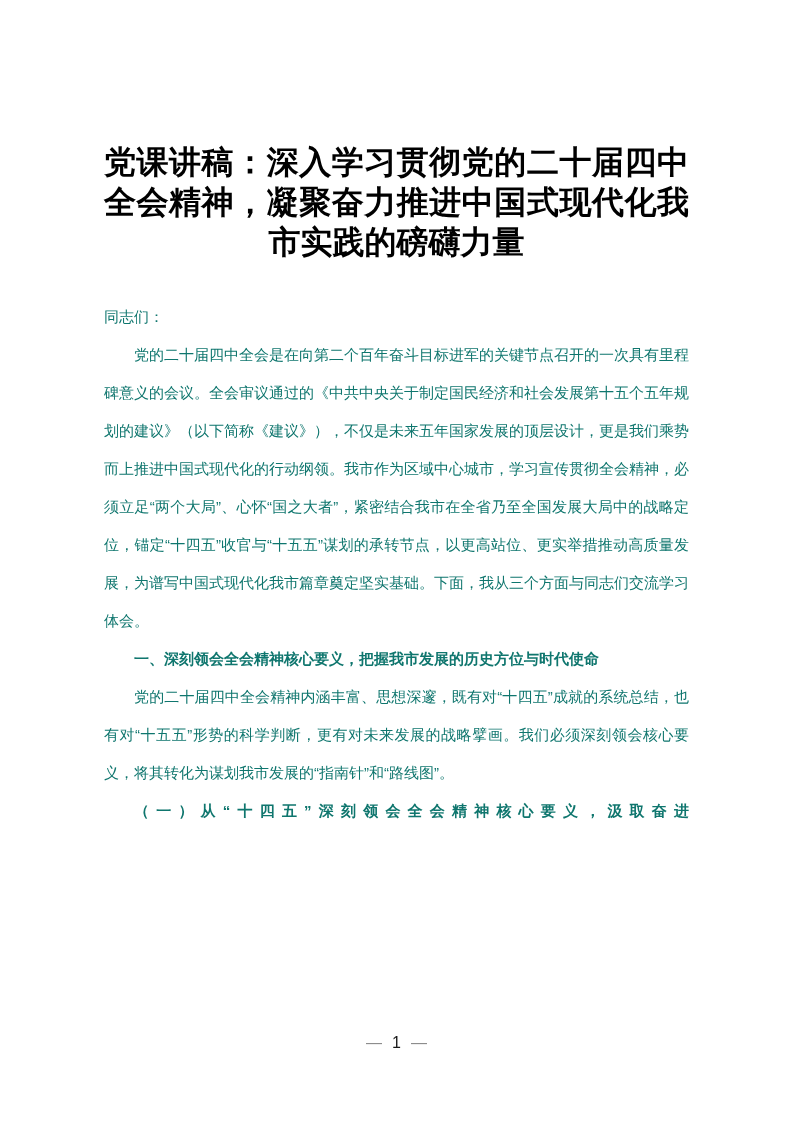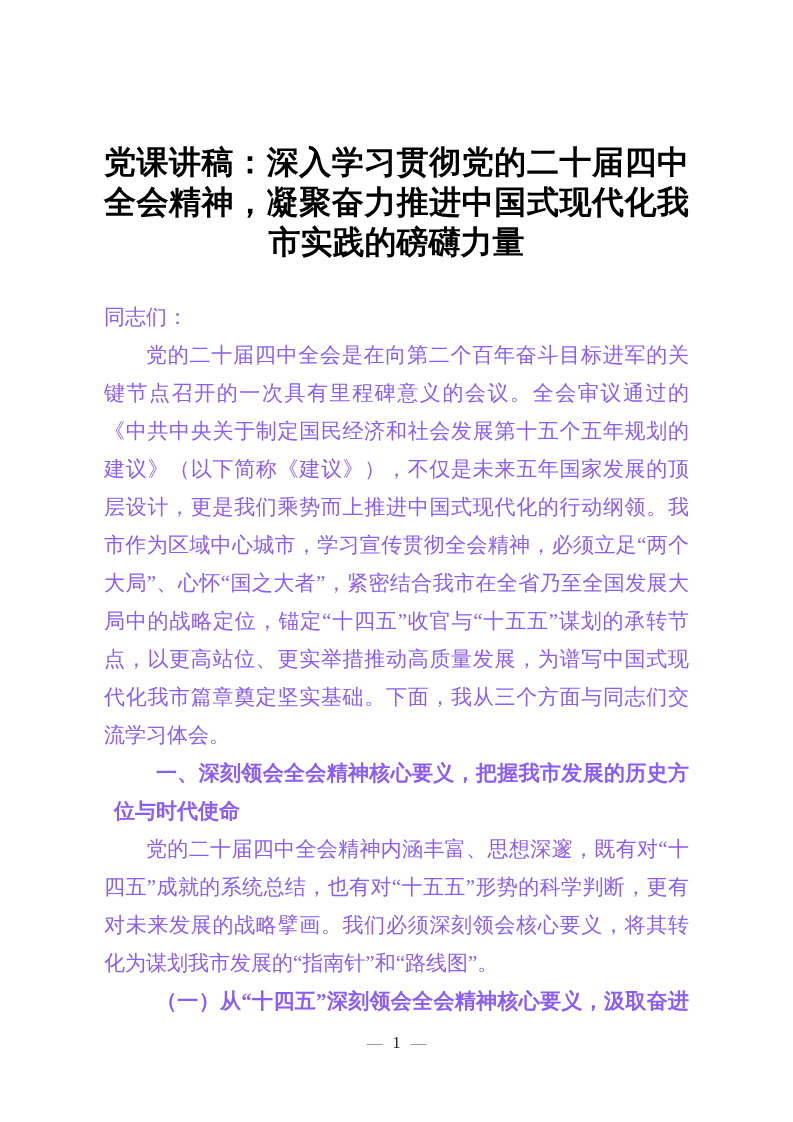--- a/index.html
+++ b/index.html
@@ -4,44 +4,44 @@
 <style>
   * { margin: 0; padding: 0; box-sizing: border-box; }
   html, body { background: #ffffff; }
   .page {
     position: relative;
     width: 793px;
     height: 1122px;
     margin: 0 auto;
     background: #ffffff;
     color: #000000;
-    font-family: Liberation Serif, serif;
+    font-family: Liberation Sans, sans-serif;
     padding: 142px 104px 0 104px;
     overflow: hidden;
   }
   .doc-title {
     font-size: 32px;
     font-weight: bold;
     line-height: 40px;
     color: #000000;
     text-align: justify;
     text-align-last: center;
     letter-spacing: 0;
   }
   .doc-body {
     margin-top: 36px;
   }
   .para {
-    font-size: 21px;
+    font-size: 15px;
     line-height: 38px;
     text-align: justify;
-    color: #8b5cf6;
+    color: #0f766e;
   }
   .para.indent { text-indent: 2em; }
-  .para.heading { font-weight: bold; margin-left: 10px; }
+  .para.heading { font-weight: bold; }
   .para.cutoff { text-align-last: justify; }
   .page-footer {
     position: absolute;
     top: 1032px;
     left: 0;
     width: 100%;
     text-align: center;
     font-size: 16px;
     line-height: 22px;
     color: #000000;

